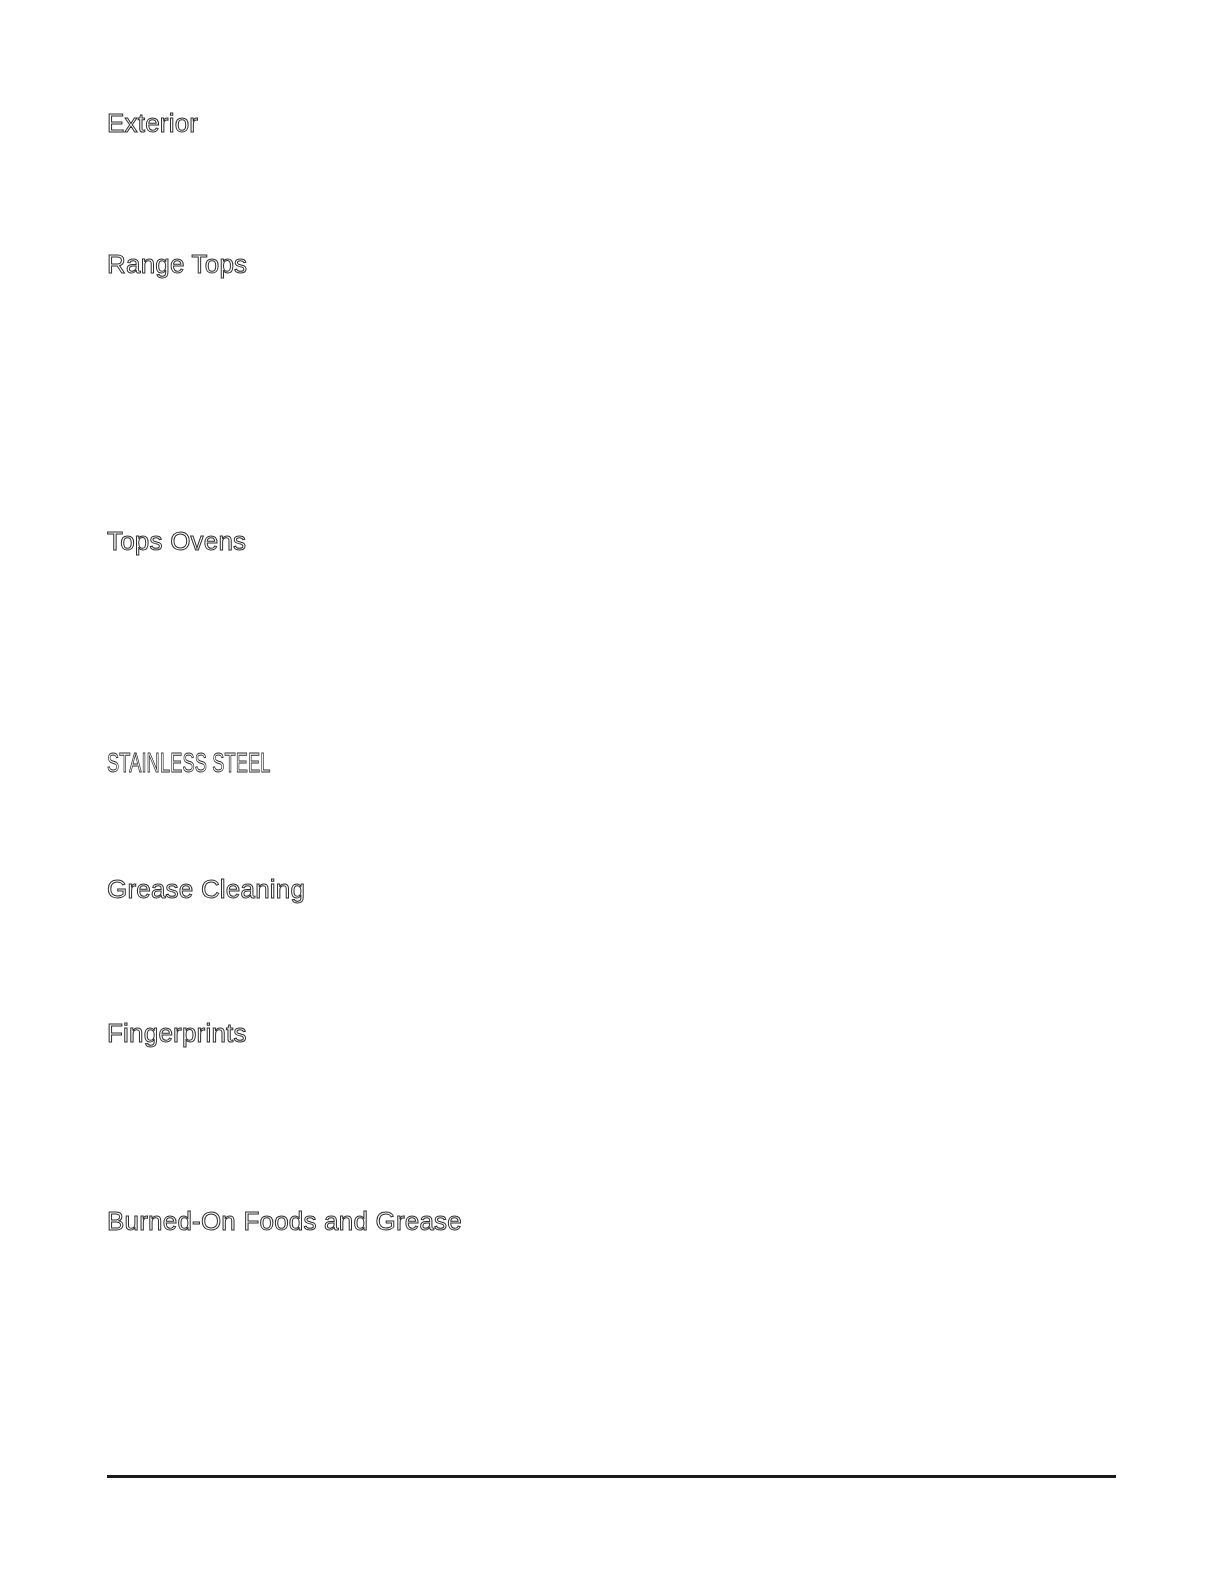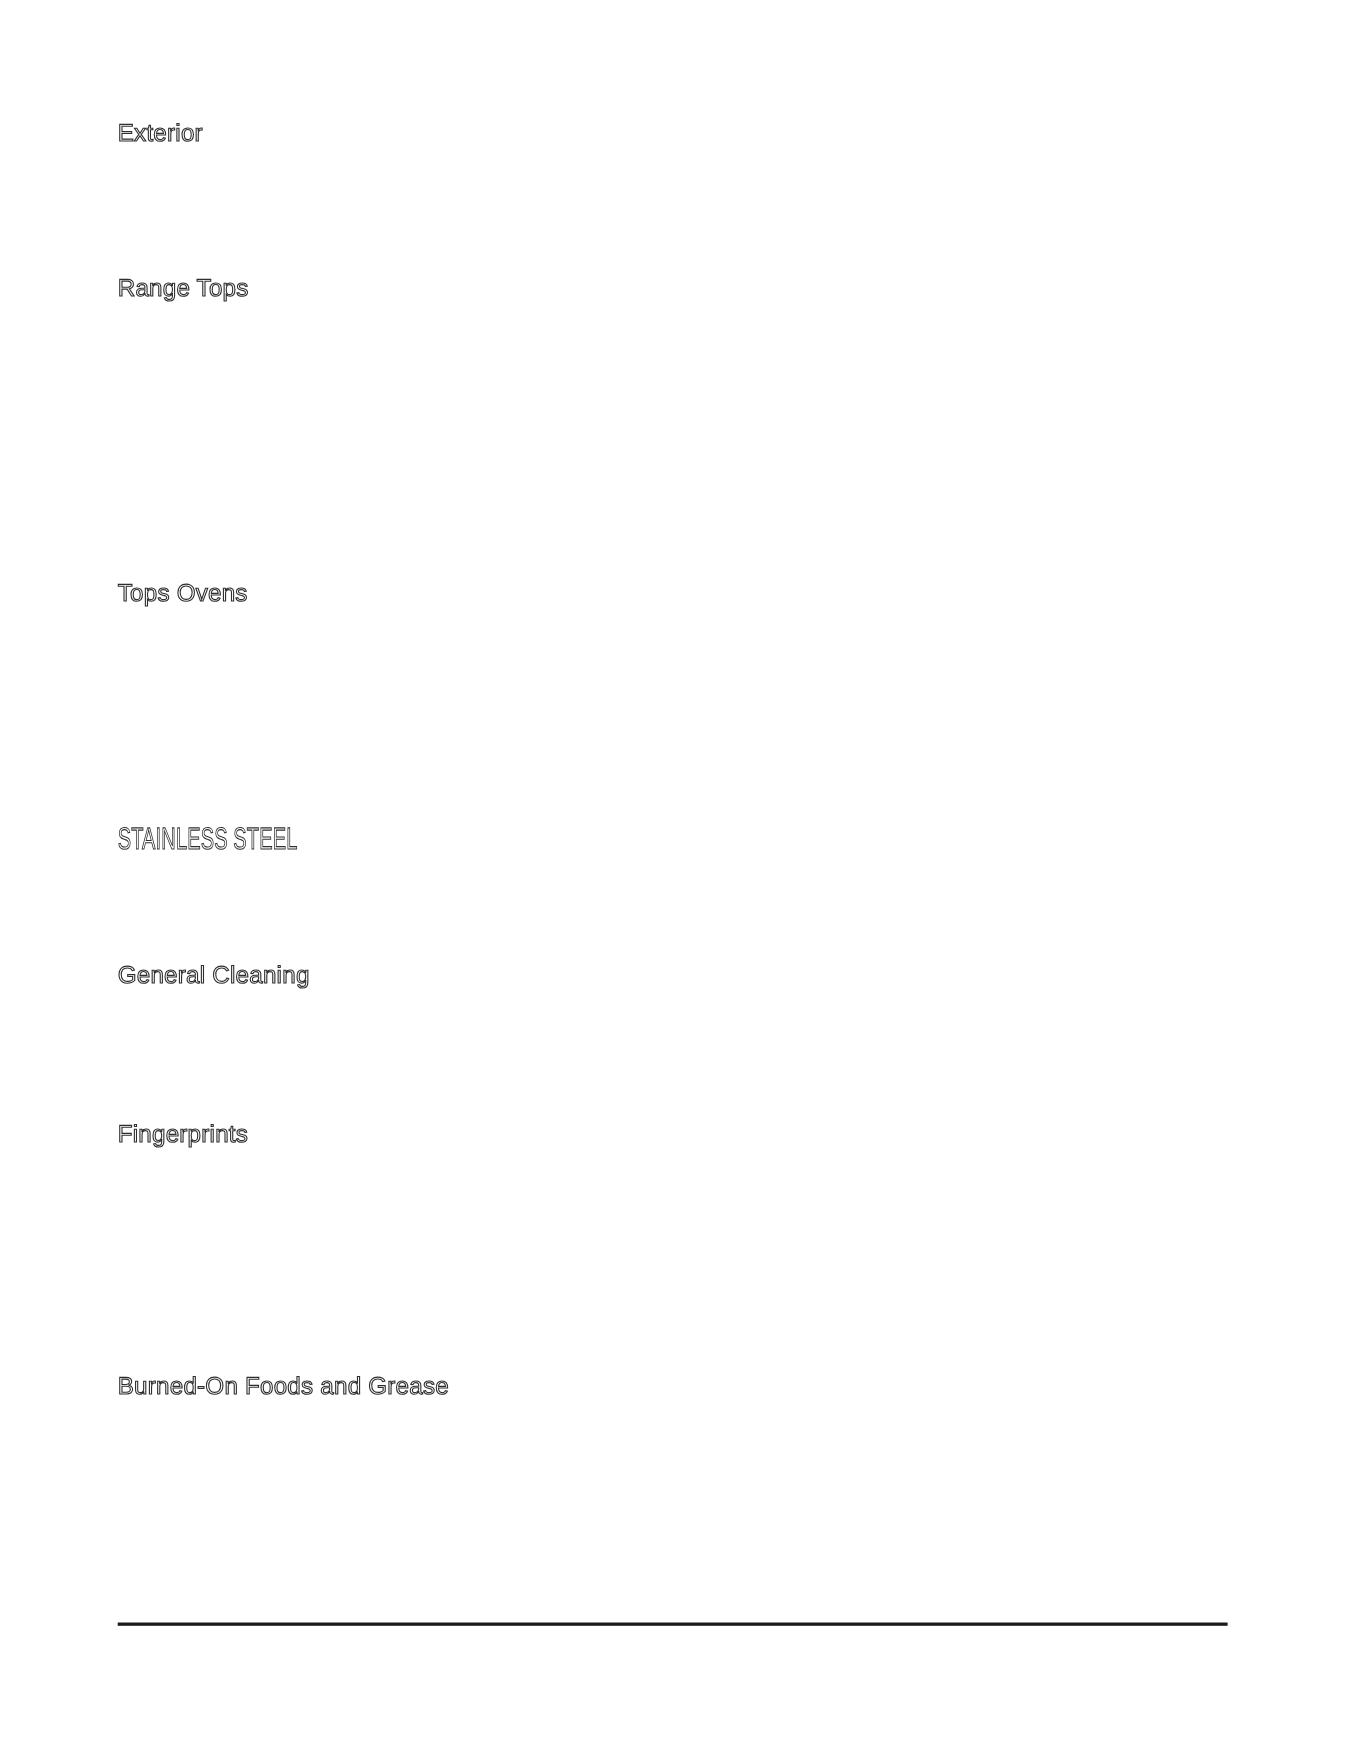--- a/index.html
+++ b/index.html
@@ -27,35 +27,35 @@
     letter-spacing: 0.2px;
     color: #3a3a3a; 
   }
   @supports (-webkit-text-stroke: 1px black) {
     .heading {
       color: #ffffff;               
       -webkit-text-stroke: 1px #2e2e2e; 
     }
   }
 
-  .h2 { font-size: 22px; }
+  .h2 { font-size: 26px; }
 
   .h1-caps {
     font-size: 28px;
     transform: scaleX(0.65);   
     transform-origin: left top;
   }
 
   .heading-exterior        { top: 110px;  }
   .heading-range-tops      { top: 251px;  }
   .heading-range-ovens     { top: 528px;  }
   .heading-stainless-steel { top: 749px;  }
   .heading-general-cleaning{ top: 876px;  }
   .heading-fingerprints    { top: 1020px; }
-  .heading-burned-on       { top: 1249px; }
+  .heading-burned-on       { top: 1208px; }
 
   .footer-rule {
     position: absolute;
     left: 107px;
     top: 1475px;
     width: 1009px;
     height: 3px;
     background: #1b1b1b;
   }
 </style>
@@ -65,21 +65,21 @@
 <div class="page">
 
   <div class="heading h2 heading-exterior">Exterior</div>
 
   <div class="heading h2 heading-range-tops">Range Tops</div>
 
   <div class="heading h2 heading-range-ovens">Tops Ovens</div>
 
   <div class="heading h1-caps heading-stainless-steel">STAINLESS STEEL</div>
 
-  <div class="heading h2 heading-general-cleaning">General Cleaning</div>
+  <div class="heading h2 heading-general-cleaning">Grease Cleaning</div>
 
   <div class="heading h2 heading-fingerprints">Fingerprints</div>
 
   <div class="heading h2 heading-burned-on">Burned-On Foods and Grease</div>
 
   <div class="footer-rule"></div>
 
 </div>
 
 </body></html>

